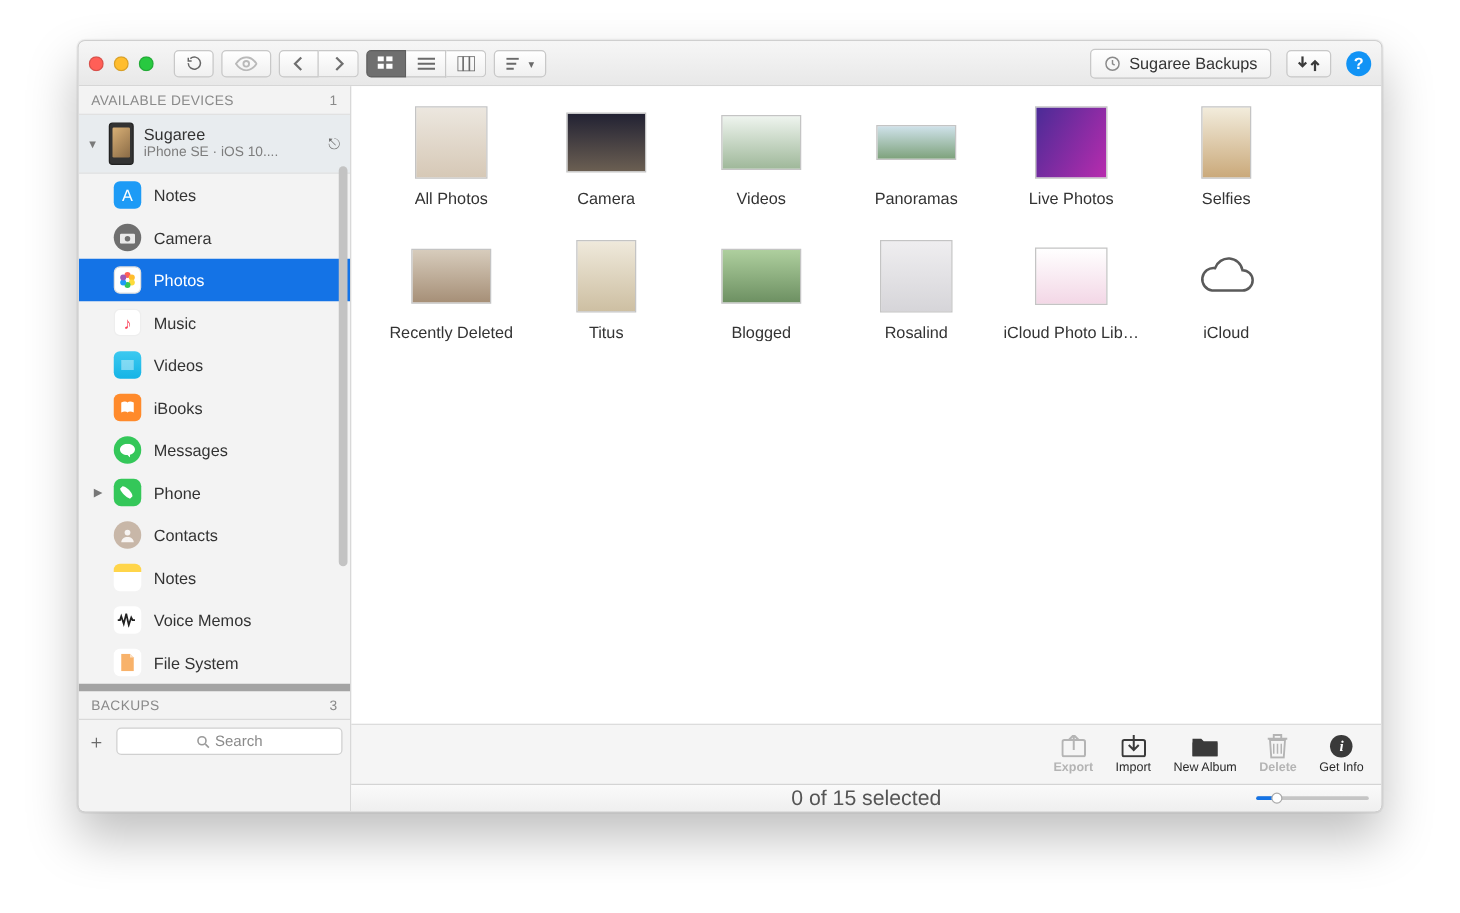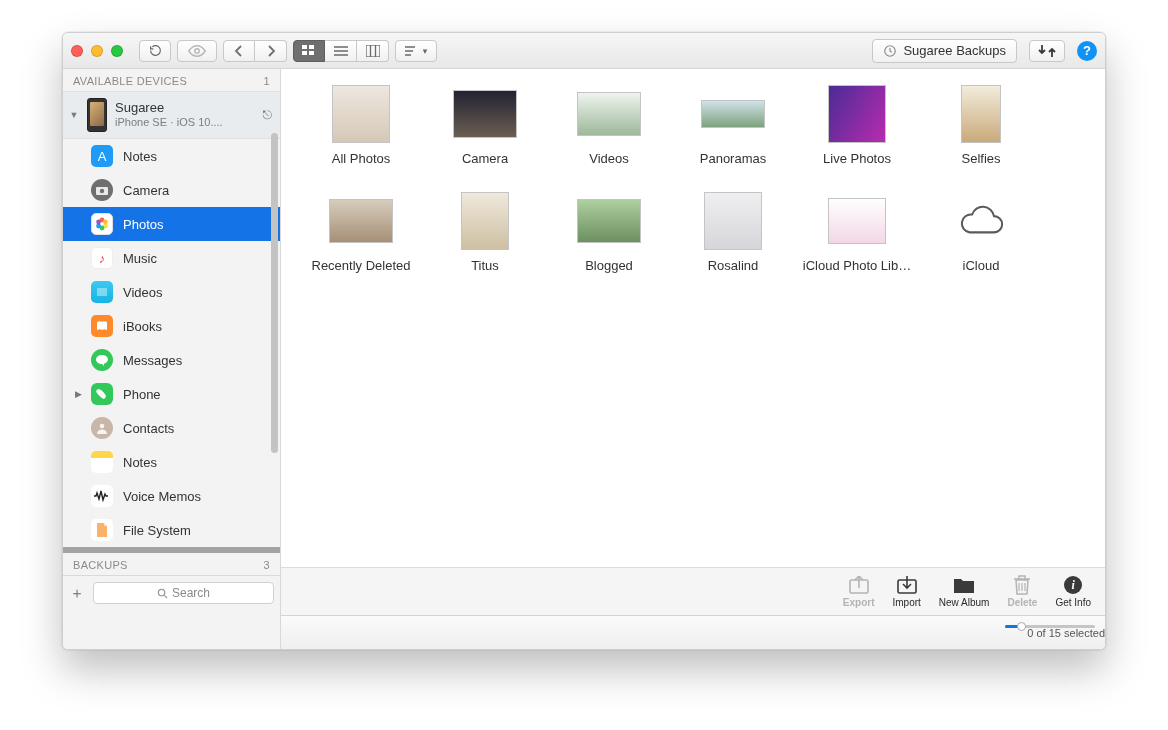--- a/index.html
+++ b/index.html
@@ -69,21 +69,21 @@
 .label { text-align:center; white-space:nowrap; overflow:hidden; text-overflow:ellipsis; max-width:118px;}
 .cloud{width:52px;height:34px;}
 .cloud path{fill:none;stroke:#5a5a5a;stroke-width:2.5;}
 .bottom-toolbar { height:48px; border-top:1px solid #dcdcdc; background:#f5f5f5; display:flex; justify-content:flex-end; align-items:center; gap:18px; padding:0 14px;}
 .act { display:flex; flex-direction:column; align-items:center; gap:2px; font-size:10px; color:#6a6a6a;}
 .act.disabled { color:#b4b4b4;font-weight:bold;}
 .act .ic { width:22px; height:20px; display:flex; align-items:center; justify-content:center; color:inherit;}
 .act.enabled {color:#2a2a2a;}
 .act.enabled .ic{color:#3a3a3a;}
 .info-ic{width:18px;height:18px;border-radius:50%;background:#3a3a3a;color:#fff;font-size:12px;font-style:italic;font-family:Georgia,serif;font-weight:bold;display:flex;align-items:center;justify-content:center;}
-.statusbar { height:34px; border-top:1px solid #d4d4d4; background:linear-gradient(#fafafa,#efefef); display:flex; align-items:center; justify-content:flex-end; font-size:11px; color:#555; position:relative;}
+.statusbar { height:22px; border-top:1px solid #d4d4d4; background:linear-gradient(#fafafa,#efefef); display:flex; align-items:center; justify-content:center; font-size:17px; color:#555; position:relative;}
 .zoom { position:absolute; right:10px; top:6px; width:90px; height:8px;}
 .zoom .track{height:3px;background:#c5c5c5;border-radius:2px;position:relative;top:3px;}
 .zoom .fill{position:absolute;left:0;top:3px;height:3px;width:16px;background:#1473e6;border-radius:2px;}
 .zoom .knob{position:absolute;left:12px;top:0;width:9px;height:9px;border-radius:50%;background:#fff;border:1px solid #aaa;}
 svg{display:block;}
 </style>
 </head>
 <body>
 
 <div class="window">

